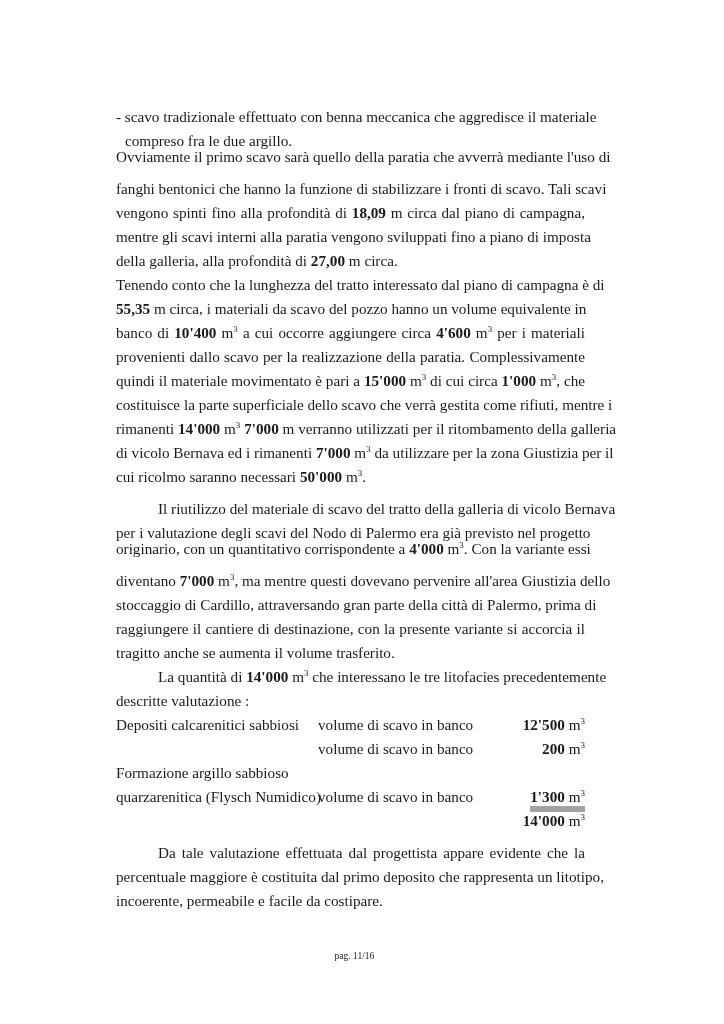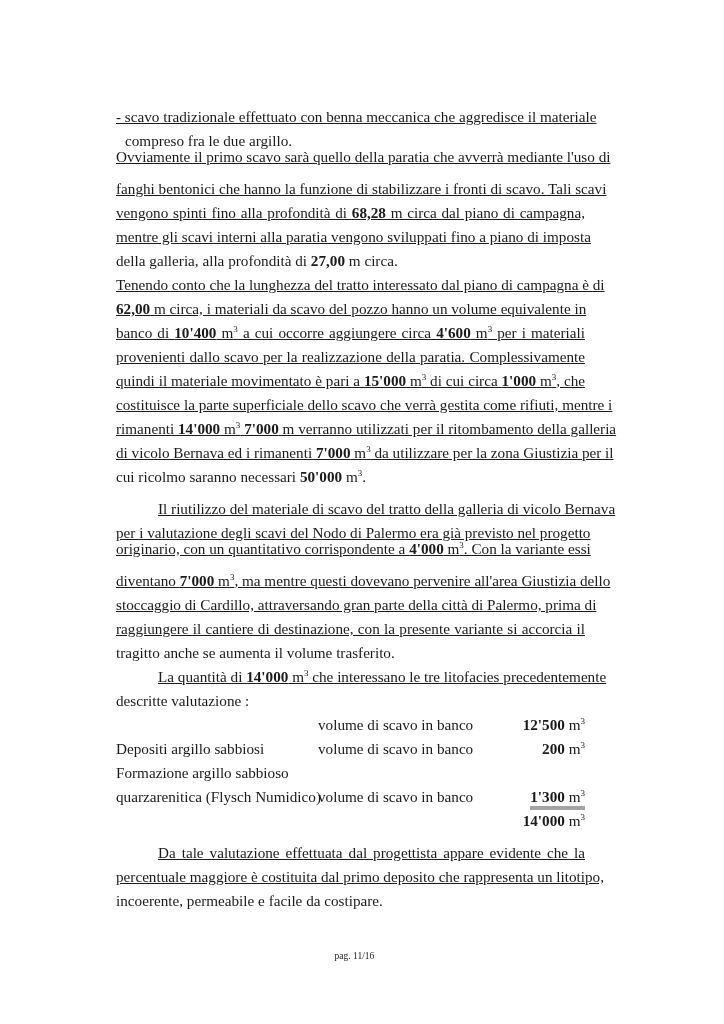--- a/index.html
+++ b/index.html
@@ -1,45 +1,45 @@
 <!DOCTYPE html>
 <html><head>
 <meta charset="utf-8">
 <style>
   html, body { margin:0; padding:0; background:#ffffff; }
   body { width:724px; height:1024px; position:relative; overflow:hidden; color:#1a1a1a;
          font-family:"Liberation Serif", "DejaVu Serif", serif; font-size:15.2px; }
   .page { position:absolute; left:116px; top:105px; width:469px; }
   .line { position:absolute; left:0; width:469px; height:24px; line-height:24px; white-space:nowrap; }
-  .just { text-align:justify; text-align-last:justify;text-decoration:underline; }
+  .just { text-align:justify; text-align-last:justify; }
   .indent { padding-left:42px; box-sizing:border-box; }
   b { font-weight:bold; }
   sup { font-size:9px; vertical-align:6px; line-height:0; }
   .col1 { position:absolute; left:0; }
   .col2 { position:absolute; left:202px; }
   .col3 { position:absolute; right:0; text-align:right; }
-  .ul { border-bottom:4px solid #a3a3a3; line-height:19px; display:inline-block; }
+  .ul { border-bottom:6px solid #a3a3a3; line-height:19px; display:inline-block; }
   .footer { position:absolute; top:951px; left:0; width:709px; text-align:center; font-size:9.5px; }
 </style>
 </head>
 <body>
 
 <div class="page">
 
   <div class="line just" style="top:0px">- scavo tradizionale effettuato con benna meccanica che aggredisce il materiale</div>
   <div class="line" style="top:24px;padding-left:9px">compreso fra le due argillo.</div>
 
   <div class="line just" style="top:40px">Ovviamente il primo scavo sarà quello della paratia che avverrà mediante l'uso di</div>
   <div class="line just" style="top:72px">fanghi bentonici che hanno la funzione di stabilizzare i fronti di scavo. Tali scavi</div>
-  <div class="line just" style="top:96px">vengono spinti fino alla profondità di <b>68,28</b> m circa dal piano di campagna,</div>
+  <div class="line just" style="top:96px">vengono spinti fino alla profondità di <b>18,09</b> m circa dal piano di campagna,</div>
   <div class="line just" style="top:120px">mentre gli scavi interni alla paratia vengono sviluppati fino a piano di imposta</div>
   <div class="line" style="top:144px">della galleria, alla profondità di <b>27,00</b> m circa.</div>
 
   <div class="line just" style="top:168px">Tenendo conto che la lunghezza del tratto interessato dal piano di campagna è di</div>
-  <div class="line just" style="top:192px"><b>62,00</b> m circa, i materiali da scavo del pozzo hanno un volume equivalente in</div>
+  <div class="line just" style="top:192px"><b>55,35</b> m circa, i materiali da scavo del pozzo hanno un volume equivalente in</div>
   <div class="line just" style="top:216px">banco di <b>10'400</b> m<sup>3</sup> a cui occorre aggiungere circa <b>4'600</b> m<sup>3</sup> per i materiali</div>
   <div class="line just" style="top:240px">provenienti dallo scavo per la realizzazione della paratia. Complessivamente</div>
   <div class="line just" style="top:264px">quindi il materiale movimentato è pari a <b>15'000</b> m<sup>3</sup> di cui circa <b>1'000</b> m<sup>3</sup>, che</div>
   <div class="line just" style="top:288px">costituisce la parte superficiale dello scavo che verrà gestita come rifiuti, mentre i</div>
   <div class="line just" style="top:312px">rimanenti <b>14'000</b> m<sup>3</sup> <b>7'000</b> m verranno utilizzati per il ritombamento della galleria</div>
   <div class="line just" style="top:336px">di vicolo Bernava ed i rimanenti <b>7'000</b> m<sup>3</sup> da utilizzare per la zona Giustizia per il</div>
   <div class="line" style="top:360px">cui ricolmo saranno necessari <b>50'000</b> m<sup>3</sup>.</div>
 
   <div class="line just indent" style="top:392px">Il riutilizzo del materiale di scavo del tratto della galleria di vicolo Bernava</div>
   <div class="line just" style="top:416px">per i valutazione degli scavi del Nodo di Palermo era già previsto nel progetto</div>
@@ -47,25 +47,25 @@
   <div class="line just" style="top:464px">diventano <b>7'000</b> m<sup>3</sup>, ma mentre questi dovevano pervenire all'area Giustizia dello</div>
   <div class="line just" style="top:488px">stoccaggio di Cardillo, attraversando gran parte della città di Palermo, prima di</div>
   <div class="line just" style="top:512px">raggiungere il cantiere di destinazione, con la presente variante si accorcia il</div>
   <div class="line" style="top:536px">tragitto anche se aumenta il volume trasferito.</div>
 
   <div class="line just indent" style="top:560px">La quantità di <b>14'000</b> m<sup>3</sup> che interessano le tre litofacies precedentemente</div>
   <div class="line" style="top:584px">descritte valutazione :</div>
 
   <div>
     <div class="line" style="top:608px">
+      <span class="col1">Depositi calcarenitici sabbiosi</span>
       <span class="col2">volume di scavo in banco</span>
       <span class="col3"><b>12'500</b> <span>m</span><sup>3</sup></span>
     </div>
     <div class="line" style="top:632px">
-      <span class="col1">Depositi argillo sabbiosi</span>
       <span class="col2">volume di scavo in banco</span>
       <span class="col3"><b>200</b> <span>m</span><sup>3</sup></span>
     </div>
     <div class="line" style="top:656px">
       <span class="col1">Formazione argillo sabbioso</span>
     </div>
     <div class="line" style="top:680px">
       <span class="col1">quarzarenitica (Flysch Numidico)</span>
       <span class="col2">volume di scavo in banco</span>
       <span class="col3"><span class="ul"><b>1'300</b> <span>m</span><sup>3</sup></span></span>

